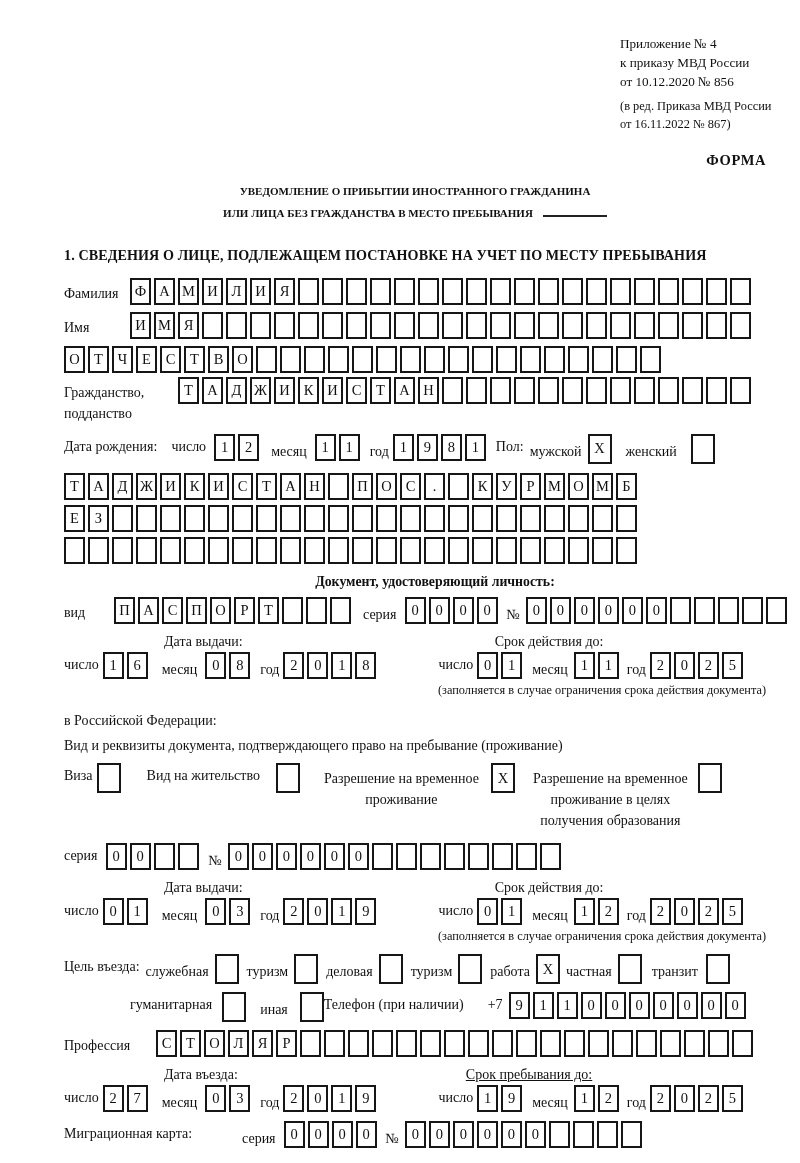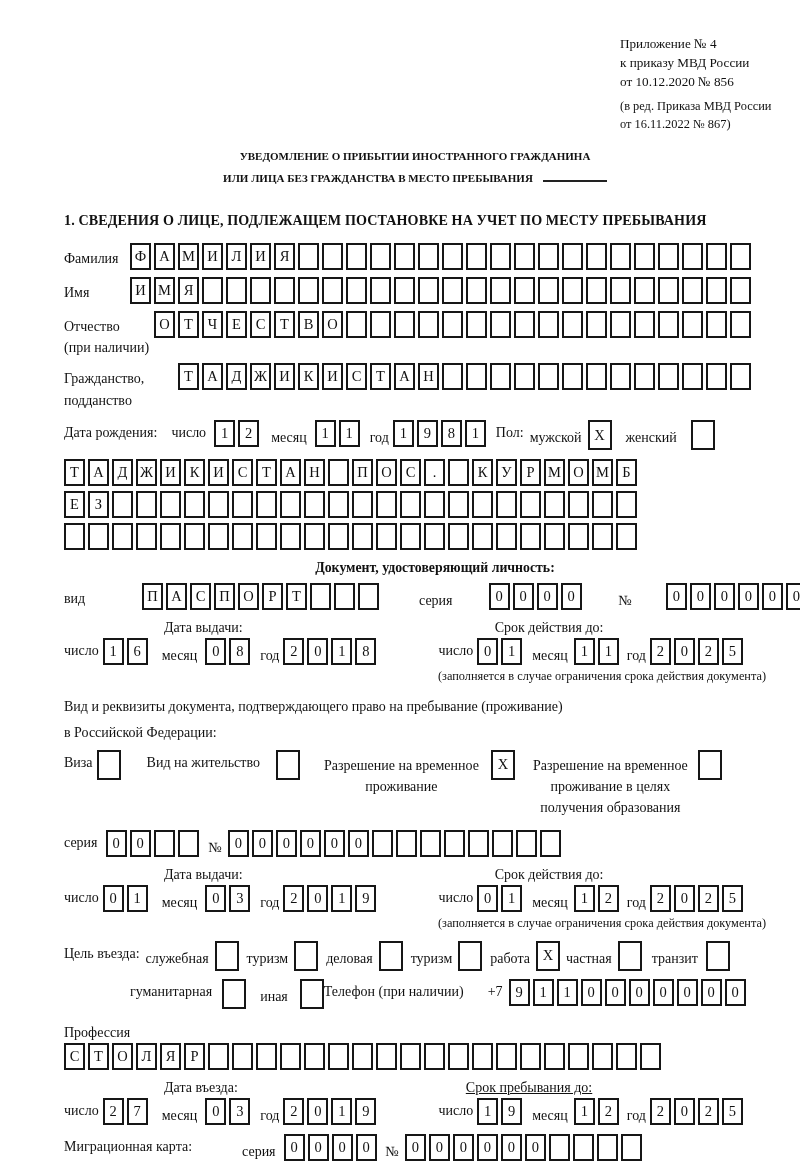--- a/index.html
+++ b/index.html
@@ -36,20 +36,21 @@
   <div class="hdr">
     <div>Приложение № 4</div>
     <div>к приказу МВД России</div>
     <div>от 10.12.2020 № 856</div>
     <div class="sub">
       <div>(в ред. Приказа МВД России</div>
       <div>от 16.11.2022 № 867)</div>
     </div>
   </div>
 
+  <div class="forma">ФОРМА</div>
 
   <div class="title">
     <div>УВЕДОМЛЕНИЕ О ПРИБЫТИИ ИНОСТРАННОГО ГРАЖДАНИНА</div>
     <div><span>ИЛИ ЛИЦА БЕЗ ГРАЖДАНСТВА В МЕСТО ПРЕБЫВАНИЯ</span><span class="blank"></span></div>
   </div>
 
   <div class="sec">1. СВЕДЕНИЯ О ЛИЦЕ, ПОДЛЕЖАЩЕМ ПОСТАНОВКЕ НА УЧЕТ ПО МЕСТУ ПРЕБЫВАНИЯ</div>
 
   <div class="row" style="margin-top:14px;">
     <div class="lbl w66">Фамилия</div>
@@ -109,24 +110,20 @@
         <span class="cell"></span>
         <span class="cell"></span>
         <span class="cell"></span>
         <span class="cell"></span>
         <span class="cell"></span>
         <span class="cell"></span>
       </div>
   </div>
 
   <div class="row">
-    <div class="lbl w90">
-      <div>Отчество</div>
-        <div>(при наличии)</div>
-    </div>
     <div class="cells">
         <span class="cell">О</span>
         <span class="cell">Т</span>
         <span class="cell">Ч</span>
         <span class="cell">Е</span>
         <span class="cell">С</span>
         <span class="cell">Т</span>
         <span class="cell">В</span>
         <span class="cell">О</span>
         <span class="cell"></span>
@@ -290,21 +287,21 @@
           <span class="cell"></span>
           <span class="cell"></span>
           <span class="cell"></span>
           <span class="cell"></span>
         </div>
     </div>
   </div>
 
   <div class="heading-doc">Документ, удостоверяющий личность:</div>
 
-  <div class="row" style="gap:28px;">
+  <div class="row" style="">
     <div class="lbl w50">вид</div>
     <div class="cells">
         <span class="cell">П</span>
         <span class="cell">А</span>
         <span class="cell">С</span>
         <span class="cell">П</span>
         <span class="cell">О</span>
         <span class="cell">Р</span>
         <span class="cell">Т</span>
         <span class="cell"></span>
@@ -372,22 +369,22 @@
         <span class="cell">2</span>
         <span class="cell">0</span>
         <span class="cell">2</span>
         <span class="cell">5</span>
       </div>
   </div>
 
   <div class="note">(заполняется в случае ограничения срока действия документа)</div>
 
   <div class="intro">
+    <div>в Российской Федерации:</div>
     <div>Вид и реквизиты документа, подтверждающего право на пребывание (проживание)</div>
-    <div>в Российской Федерации:</div>
   </div>
 
   <div class="row" style="margin-top:5px;">
     <div class="grp">
       <span class="dlbl">Виза</span>
       <div class="cells cb" style="margin-left:4px;">
           <span class="cell"></span>
         </div>
     </div>
     <div class="grp" style="margin-left:26px;">
@@ -538,21 +535,21 @@
         <span class="cell">0</span>
         <span class="cell">0</span>
         <span class="cell">0</span>
         <span class="cell">0</span>
         <span class="cell">0</span>
         <span class="cell">0</span>
         <span class="cell">0</span>
       </div>
   </div>
 
-  <div class="row" style="margin-top:8px;flex-direction:column;">
+  <div class="row" style="margin-top:8px;">
     <div class="lbl w92">Профессия</div>
     <div class="cells">
         <span class="cell">С</span>
         <span class="cell">Т</span>
         <span class="cell">О</span>
         <span class="cell">Л</span>
         <span class="cell">Я</span>
         <span class="cell">Р</span>
         <span class="cell"></span>
         <span class="cell"></span>

